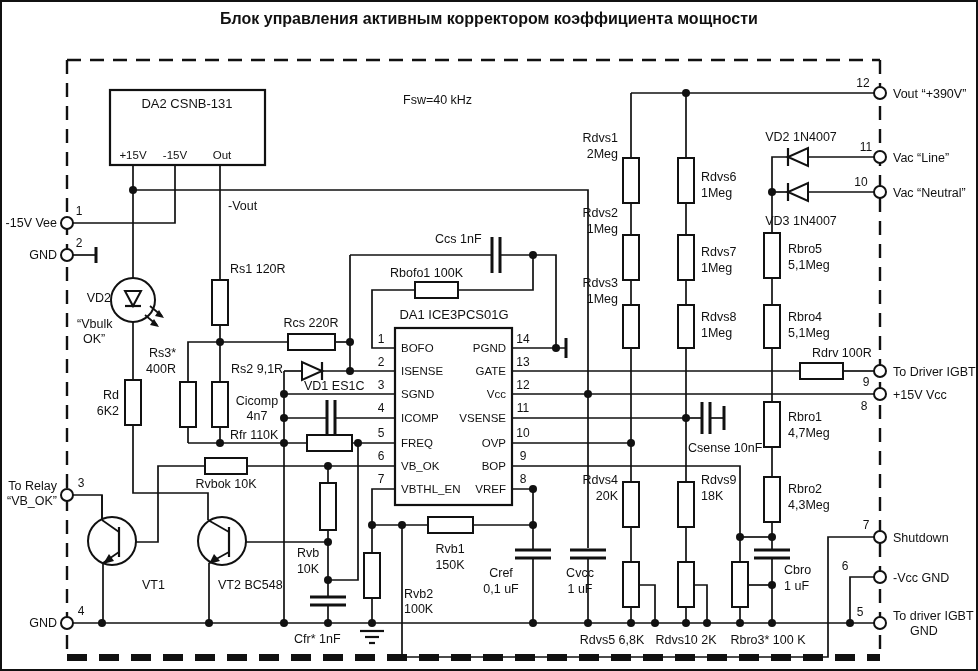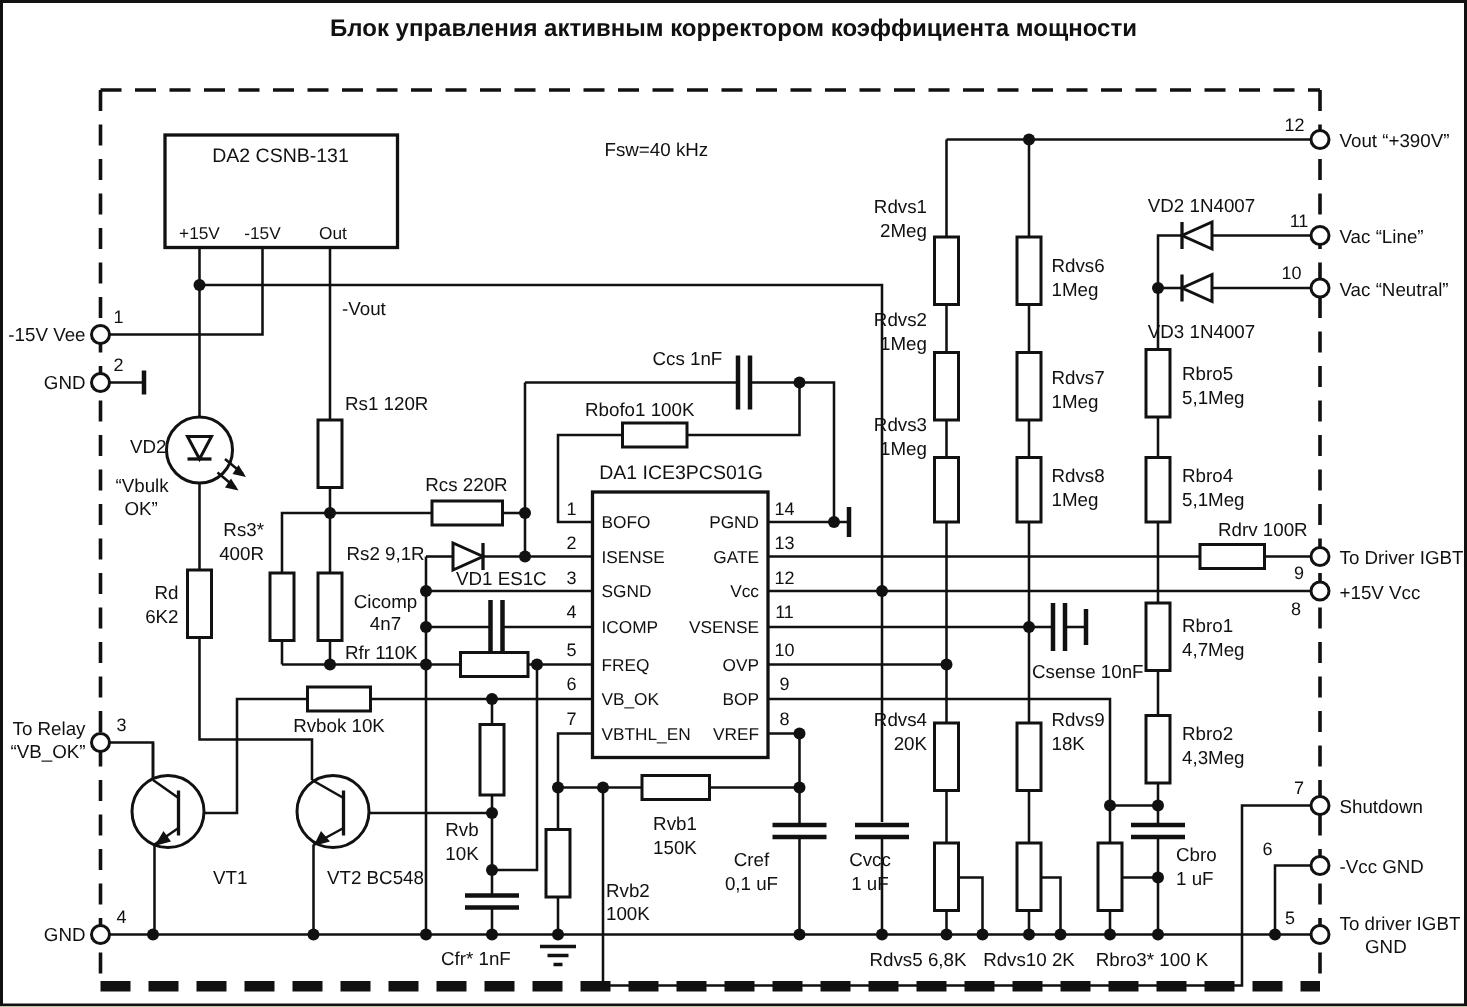--- a/index.html
+++ b/index.html
@@ -1,16 +1,16 @@
 <!DOCTYPE html>
 <html><head>
 <meta charset="utf-8">
 <style>
   html,body{margin:0;padding:0;background:#e8e8e8;}
-  .stage{width:978px;height:671px;background:#84cc16;position:relative;margin:0 auto;}
+  .stage{width:978px;height:671px;background:#737373;position:relative;margin:0 auto;}
   svg{display:block;}
   .w{stroke:#111;stroke-width:1.7;fill:none;}
   .w2{stroke:#111;stroke-width:2.2;fill:none;}
   .box{fill:#fff;stroke:#111;stroke-width:2.2;}
   .res{fill:#fff;stroke:#111;stroke-width:2;}
   .plate{stroke:#111;stroke-width:3;fill:none;}
   .dot{fill:#111;stroke:none;}
   .dio{fill:#fff;stroke:#111;stroke-width:2;}
   .arr{fill:#111;stroke:none;}
   text{fill:#111;font-family:"Liberation Sans",sans-serif;}

